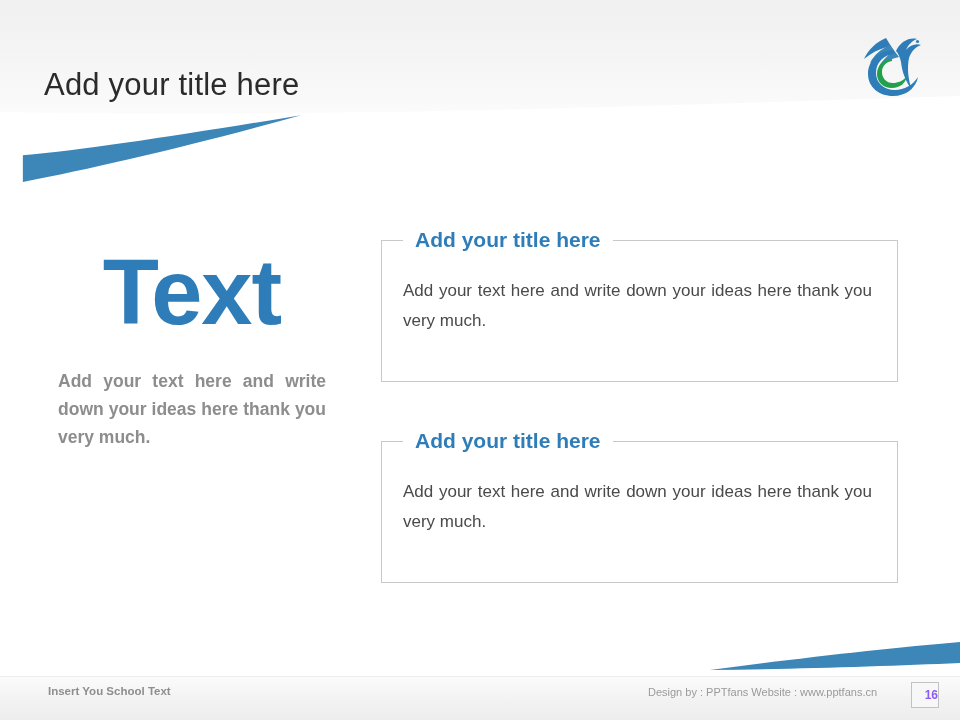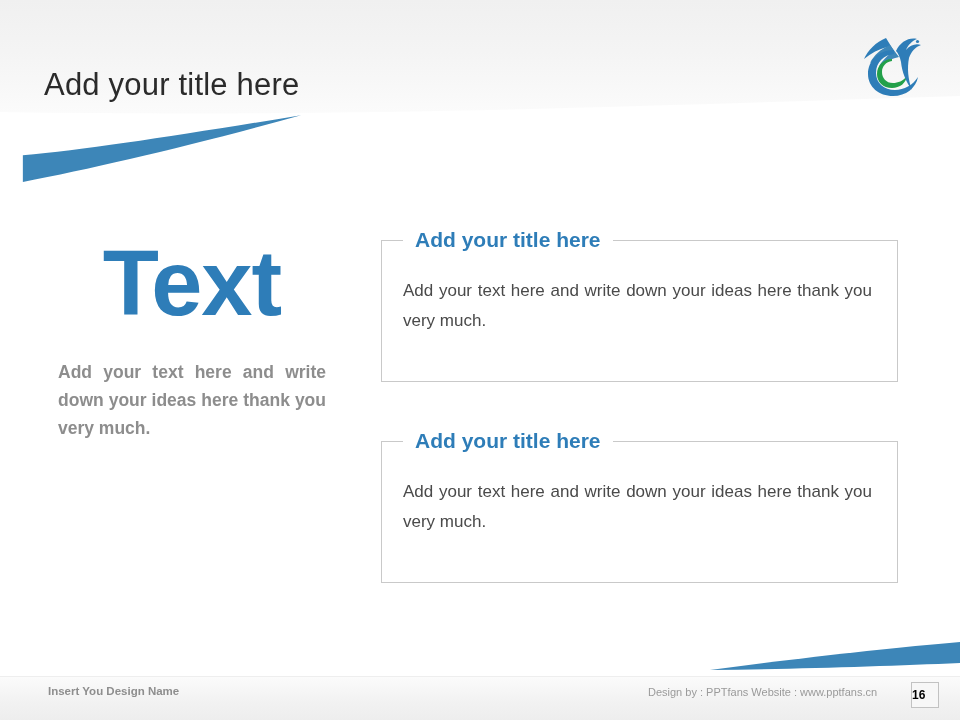--- a/index.html
+++ b/index.html
@@ -46,21 +46,21 @@
     left: 856px;
     top: 28px;
     width: 76px;
     height: 72px;
   }
 
   
   .left-col {
     position: absolute;
     left: 58px;
-    top: 235px;
+    top: 244px;
     width: 268px;
   }
   .big-text {
     font-size: 92px;
     font-weight: 700;
     color: #2e7db8;
     line-height: 1.05;
     letter-spacing: -1px;
     text-align: center;
     margin: 0;
@@ -152,22 +152,22 @@
     position: absolute;
     left: 911px;
     top: 682px;
     width: 28px;
     height: 26px;
     box-sizing: border-box;
     border: 1px solid #c2c2c2;
     background: #f7f7f7;
     font-size: 12px;
     font-weight: 700;
-    color: #000000;
-    text-align: left;
+    color: #8b5cf6;
+    text-align: right;
     line-height: 24px;
   }
 </style>
 </head>
 <body>
 
 <div class="slide">
 
   <svg class="header-band" width="960" height="200" viewBox="0 0 960 200">
     <defs>
@@ -219,19 +219,19 @@
     <div class="box-head">Add your title here</div>
     <div class="box-body">Add your text here and write down your ideas here thank you very much.</div>
   </div>
 
   <svg style="position:absolute; left:0; top:600px;" width="960" height="80" viewBox="0 0 960 80">
     <path d="M710,70 C800,58 890,48 960,42 L960,63 C890,66 800,69 710,70 Z" fill="#3d86b8"></path>
   </svg>
 
   <div class="footer-band"></div>
 
-  <div class="footer-left">Insert You Design Name</div>
+  <div class="footer-left">Insert You School Text</div>
 
   <div class="footer-right">Design by : PPTfans  Website : www.pptfans.cn</div>
 
   <div class="page-badge">16</div>
 
 </div>
 
 </body></html>

